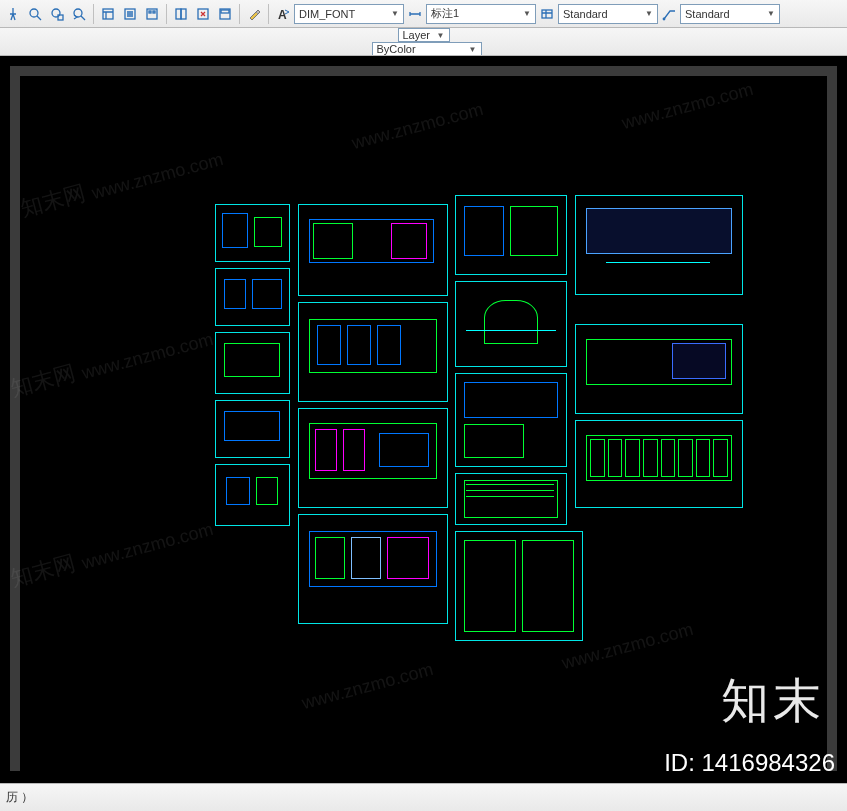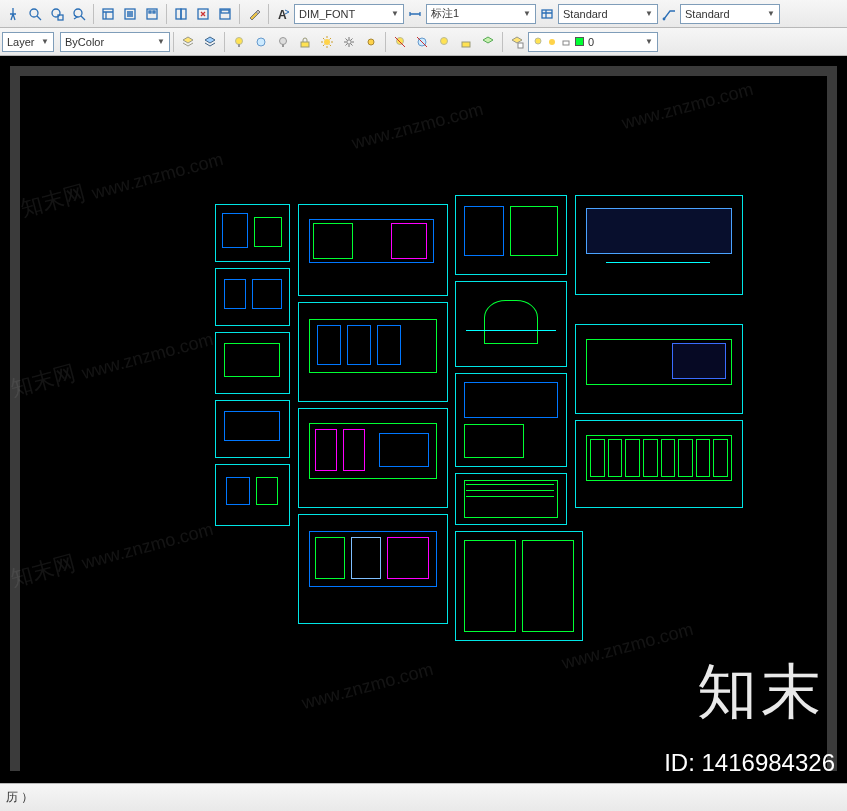--- a/index.html
+++ b/index.html
@@ -4,41 +4,41 @@
 <style>
 *{margin:0;padding:0;box-sizing:border-box;font-family:Tahoma,"Microsoft YaHei",sans-serif;}
 body{width:847px;height:811px;background:#000;overflow:hidden;position:relative;}
 
 
 .topbar{background:linear-gradient(#f6f6f6,#e9e9e9);border-bottom:1px solid #b8b8b8;height:28px;display:flex;align-items:center;padding:0 2px;gap:0;overflow:hidden;}
 .topbar .tbtn{width:22px;height:22px;display:flex;align-items:center;justify-content:center;border:1px solid transparent;border-radius:2px;color:#444;}
 .topbar .sep{width:1px;height:20px;background:#c0c0c0;margin:0 3px;}
 .topbar .selbox{height:20px;background:#fff;border:1px solid #7f9db9;display:flex;align-items:center;padding:0 4px;font-size:11px;color:#333;gap:4px;}
 .topbar .selbox .drop{margin-left:auto;font-size:8px;color:#555;}
-.topbar2{height:28px;}
+.topbar2{height:28px;flex-direction:column;}
 
 svg{display:block;}
 .icon-stroke{stroke:#2b6fb6;stroke-width:1.3;fill:none;}
 
 
 .viewport{position:absolute;left:0;right:0;top:56px;bottom:30px;background:#000;}
 .border-gray{position:absolute;top:10px;left:10px;right:10px;bottom:10px;border:10px solid #3b3b3b;border-bottom:none;}
 .canvas{position:absolute;inset:0;}
 
 
 .sheet{position:absolute;border:1px solid #00e6e6;}
 .sheet .inner{position:absolute;border:1px solid #0077ff;}
 .sheet .inner.green{border-color:#00ff33;}
 .sheet .inner.mag{border-color:#ff00ff;}
 
 
 .wm{position:absolute;color:rgba(200,200,200,0.10);font-size:18px;transform:rotate(-15deg);white-space:nowrap;pointer-events:none;}
 .wm.cn{font-size:22px;}
 
-.footer-wm-big{position:absolute;right:22px;bottom:48px;color:rgba(245,245,245,0.95);font-size:60px;letter-spacing:4px;font-weight:300;}
+.footer-wm-big{position:absolute;right:22px;bottom:48px;color:rgba(245,245,245,0.95);font-size:48px;letter-spacing:4px;font-weight:300;}
 .footer-id{position:absolute;right:12px;bottom:4px;color:#fff;font-size:24px;font-family:Arial,sans-serif;}
 
 .statusbar{position:absolute;left:0;right:0;bottom:0;height:28px;background:linear-gradient(#f6f6f6,#e9e9e9);border-top:1px solid #b8b8b8;font-size:12px;color:#333;display:flex;align-items:center;padding:0 6px;}
 </style>
 </head>
 <body>
 
 <div class="topbar">
   <div class="tbtn">
       <svg width="14" height="14">

